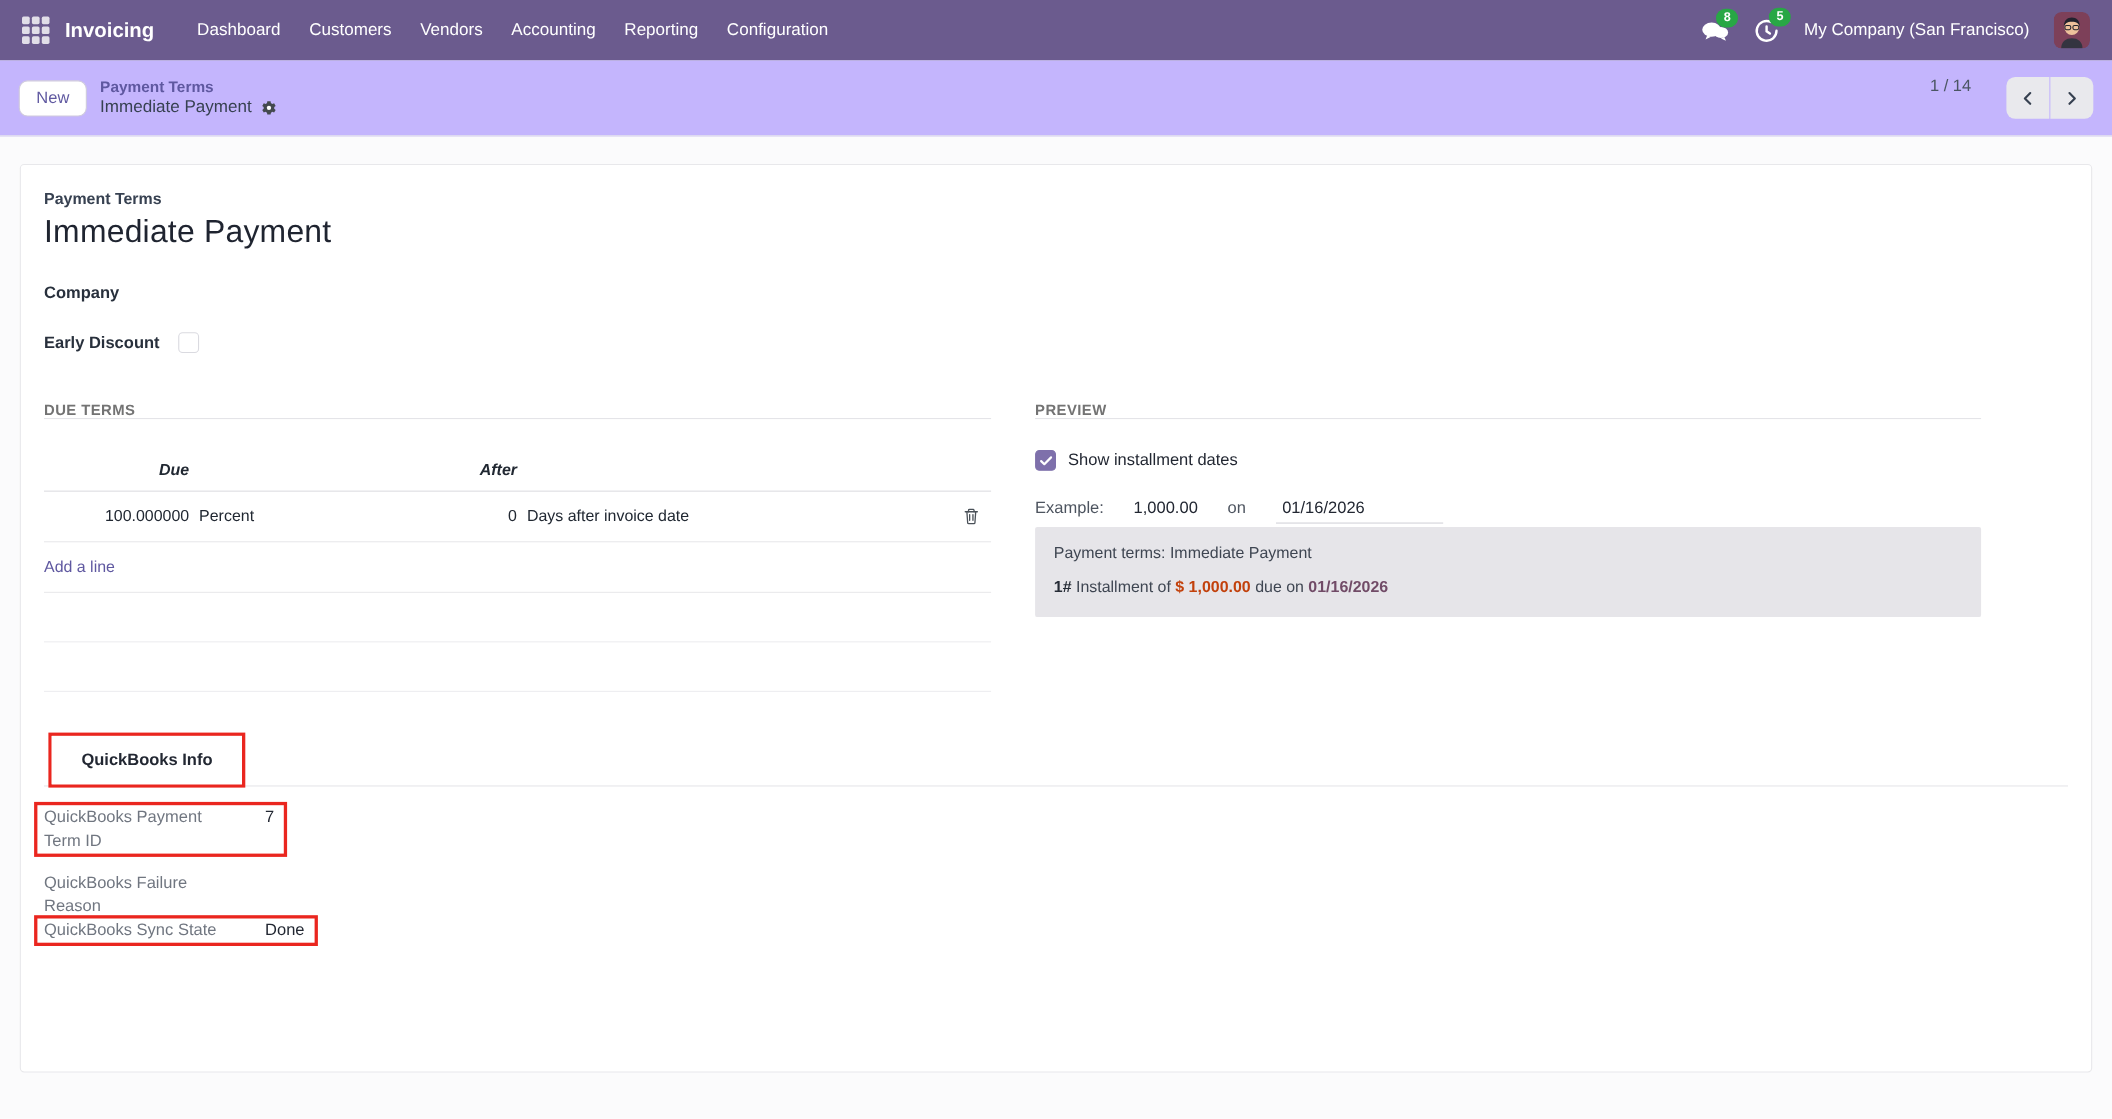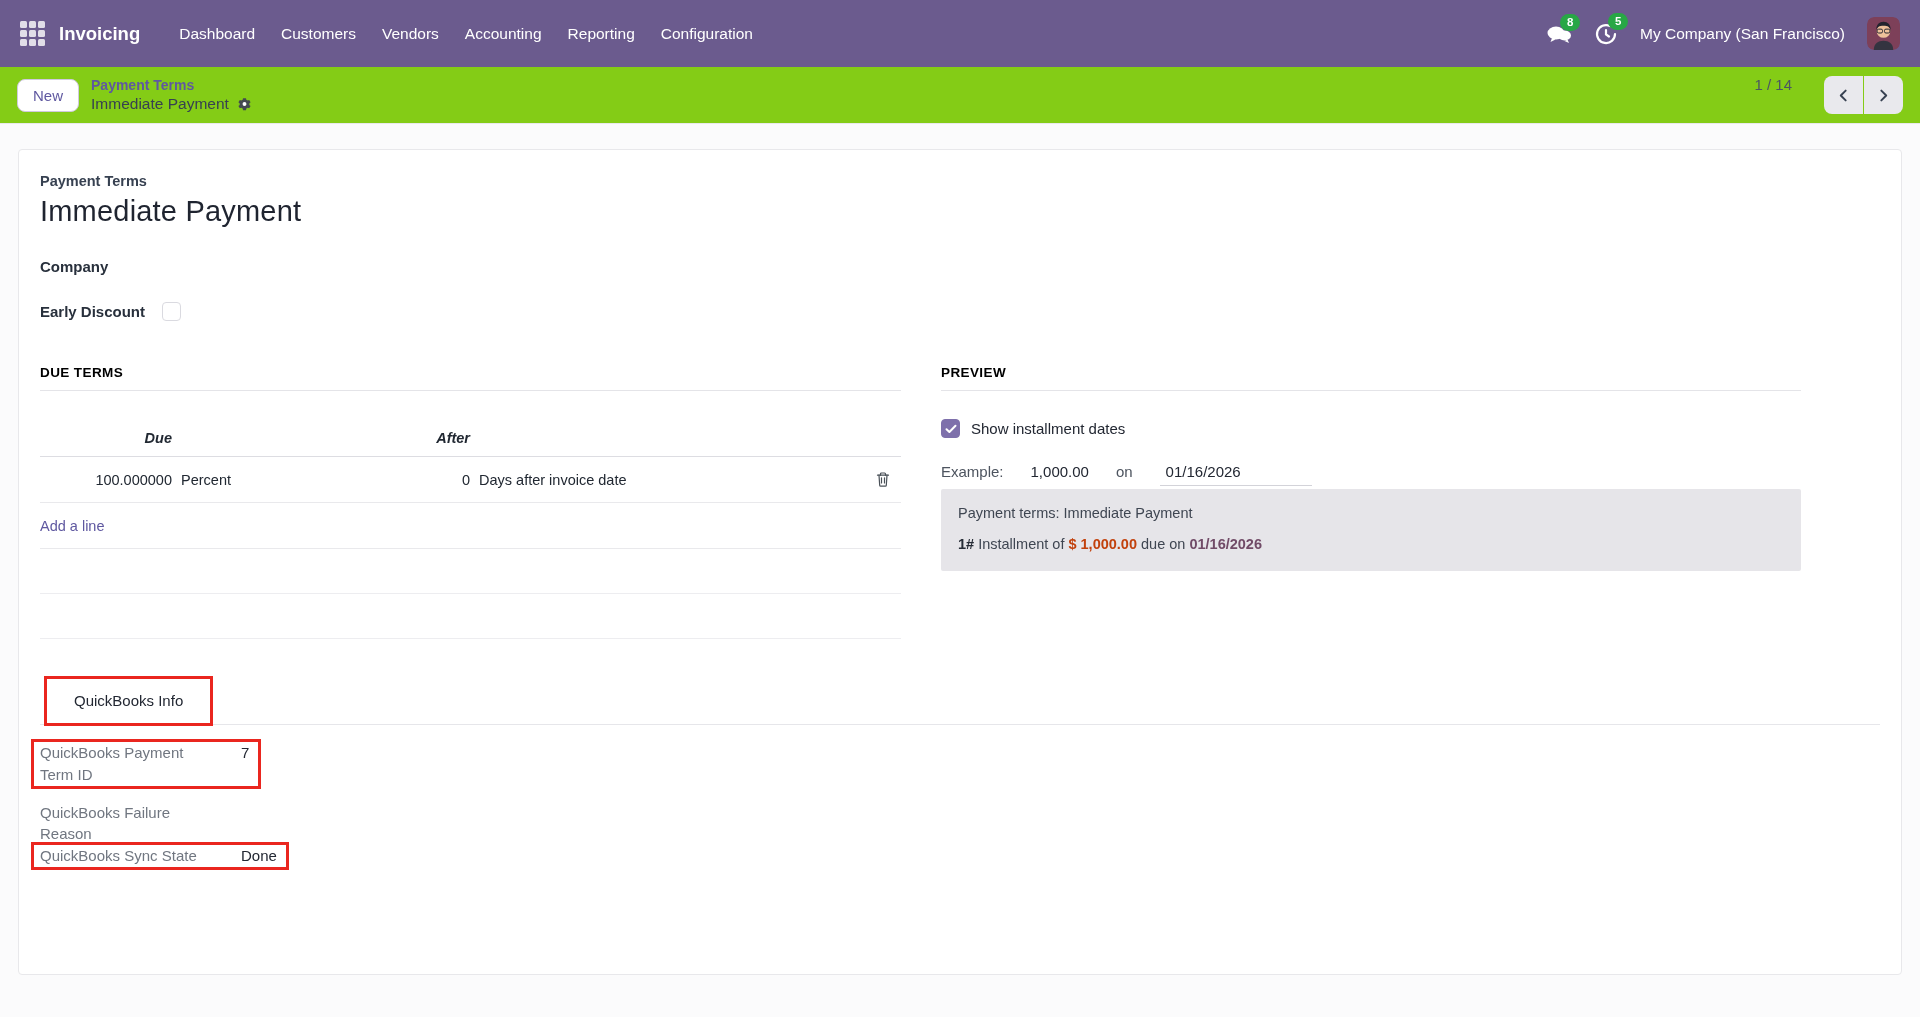--- a/index.html
+++ b/index.html
@@ -7,21 +7,21 @@
   body {
     font-family: "Liberation Sans", sans-serif;
     background:#fbfbfc;
     color:#212832;
     width:1920px; height:1017px;
     overflow:hidden;
   }
 
   
   .navbar {
-    height:67px; background:#6b5b8e; color:#fff;
+    height:55px; background:#6b5b8e; color:#fff;
     display:flex; align-items:center; padding:0 20px;
   }
   .apps-icon {
     width:25px; height:25px; display:grid;
     grid-template-columns:repeat(3,1fr); grid-template-rows:repeat(3,1fr);
     gap:2.5px; margin-right:14px; cursor:pointer; flex:none;
   }
   .apps-icon span { background:rgba(255,255,255,.8); border-radius:1.5px; }
   .brand { font-size:18.5px; font-weight:700; margin-right:26px; cursor:pointer; }
   .nav-item { font-size:15.5px; padding:0 13px; line-height:55px; cursor:pointer; white-space:nowrap; }
@@ -32,21 +32,21 @@
     position:absolute; top:-9px; left:14px;
     background:#28a745; color:#fff; font-size:11.5px; font-weight:700;
     border-radius:10px; padding:2px 7px; line-height:1.2;
   }
   .company-name { font-size:15.5px; cursor:pointer; white-space:nowrap; }
   .avatar { width:33px; height:33px; border-radius:7px; overflow:hidden; cursor:pointer; flex:none; }
   .avatar svg { display:block; }
 
   
   .control-panel {
-    height:57px; background:#84cc16; border-bottom:1px solid #e9e9ec;
+    height:69px; background:#c4b5fd; border-bottom:1px solid #e9e9ec;
     display:flex; align-items:center; padding:0 17px;
   }
   .new-btn {
     font-family:inherit; font-size:15px; font-weight:500;
     color:#5f58a0; background:#fff; border:1px solid #cfcadd;
     border-radius:8px; padding:7px 15px; margin-right:12px; cursor:pointer;
   }
   .breadcrumbs { display:flex; flex-direction:column; justify-content:center; line-height:1.3; }
   .bc-parent { color:#5f58a0; font-weight:700; font-size:14px; cursor:pointer; }
   .bc-current-row { display:flex; align-items:center; gap:8px; }
@@ -82,22 +82,22 @@
   .checkbox.unchecked { border:1px solid #dadae0; background:#fff; }
   .checkbox.checked {
     background:#7e70ab; border:1px solid #7e70ab;
     display:flex; align-items:center; justify-content:center;
   }
 
   .columns { display:flex; gap:40px; margin-top:44px; }
   .col-left { width:861px; flex:none; }
   .col-right { flex:1; max-width:860px; }
   .section-title {
-    font-size:13.5px; font-weight:700; color:#000000; letter-spacing:.4px;
-    padding-bottom:10px; border-bottom:1px solid #e4e4e8;
+    font-size:13.5px; font-weight:700; color:#737373; letter-spacing:.4px;
+    border-bottom:1px solid #e4e4e8;
   }
 
   
   .due-table { margin-top:28px; font-size:14.5px; color:#212832; }
   .tr {
     display:grid; grid-template-columns:132px 180px 118px 1fr 42px;
     align-items:center; min-height:46px; border-bottom:1px solid #e9e9ec;
   }
   .tr.header { min-height:38px; font-weight:700; border-bottom:1px solid #dddde2;font-style:italic; }
   .cell-r { text-align:right; cursor:text; }
@@ -129,21 +129,21 @@
   .preview-box .line1 { margin-bottom:15px; }
   .installment b.amt { color:#c2410c; }
   .installment .date-plum { color:#714b67; font-weight:700; }
   .installment .pfx { color:#262c36; font-weight:700; }
 
   
   .notebook { margin-top:37px; }
   .tab-bar { border-bottom:1px solid #e6e6ea; padding-left:4px; }
   .annotation { border:3px solid #ea261f; }
   .tab-annotation { display:inline-flex; margin-bottom:-2px; background:#fff; }
-  .tab { padding:13px 27px 14px; font-size:15px; color:#222732; cursor:pointer; background:#fff; }
+  .tab { padding:13px 27px 14px; font-size:15px; color:#222732; cursor:pointer; background:#fff;font-weight:bold; }
   .qb-fields { margin-top:13px; }
   .qb-field { display:flex; align-items:flex-start; font-size:15px; line-height:1.45; margin-top:16px; width:fit-content; }
   .qb-field:first-child { margin-top:14px; }
   .qb-label { width:168px; color:#707680; flex:none; }
   .qb-value { margin-left:33px; color:#222732; white-space:nowrap; }
   .qb-annotation { margin:-3px 12px -3px -9px; padding:0 9px 0 6px; }
 </style>
 </head>
 <body>
 

